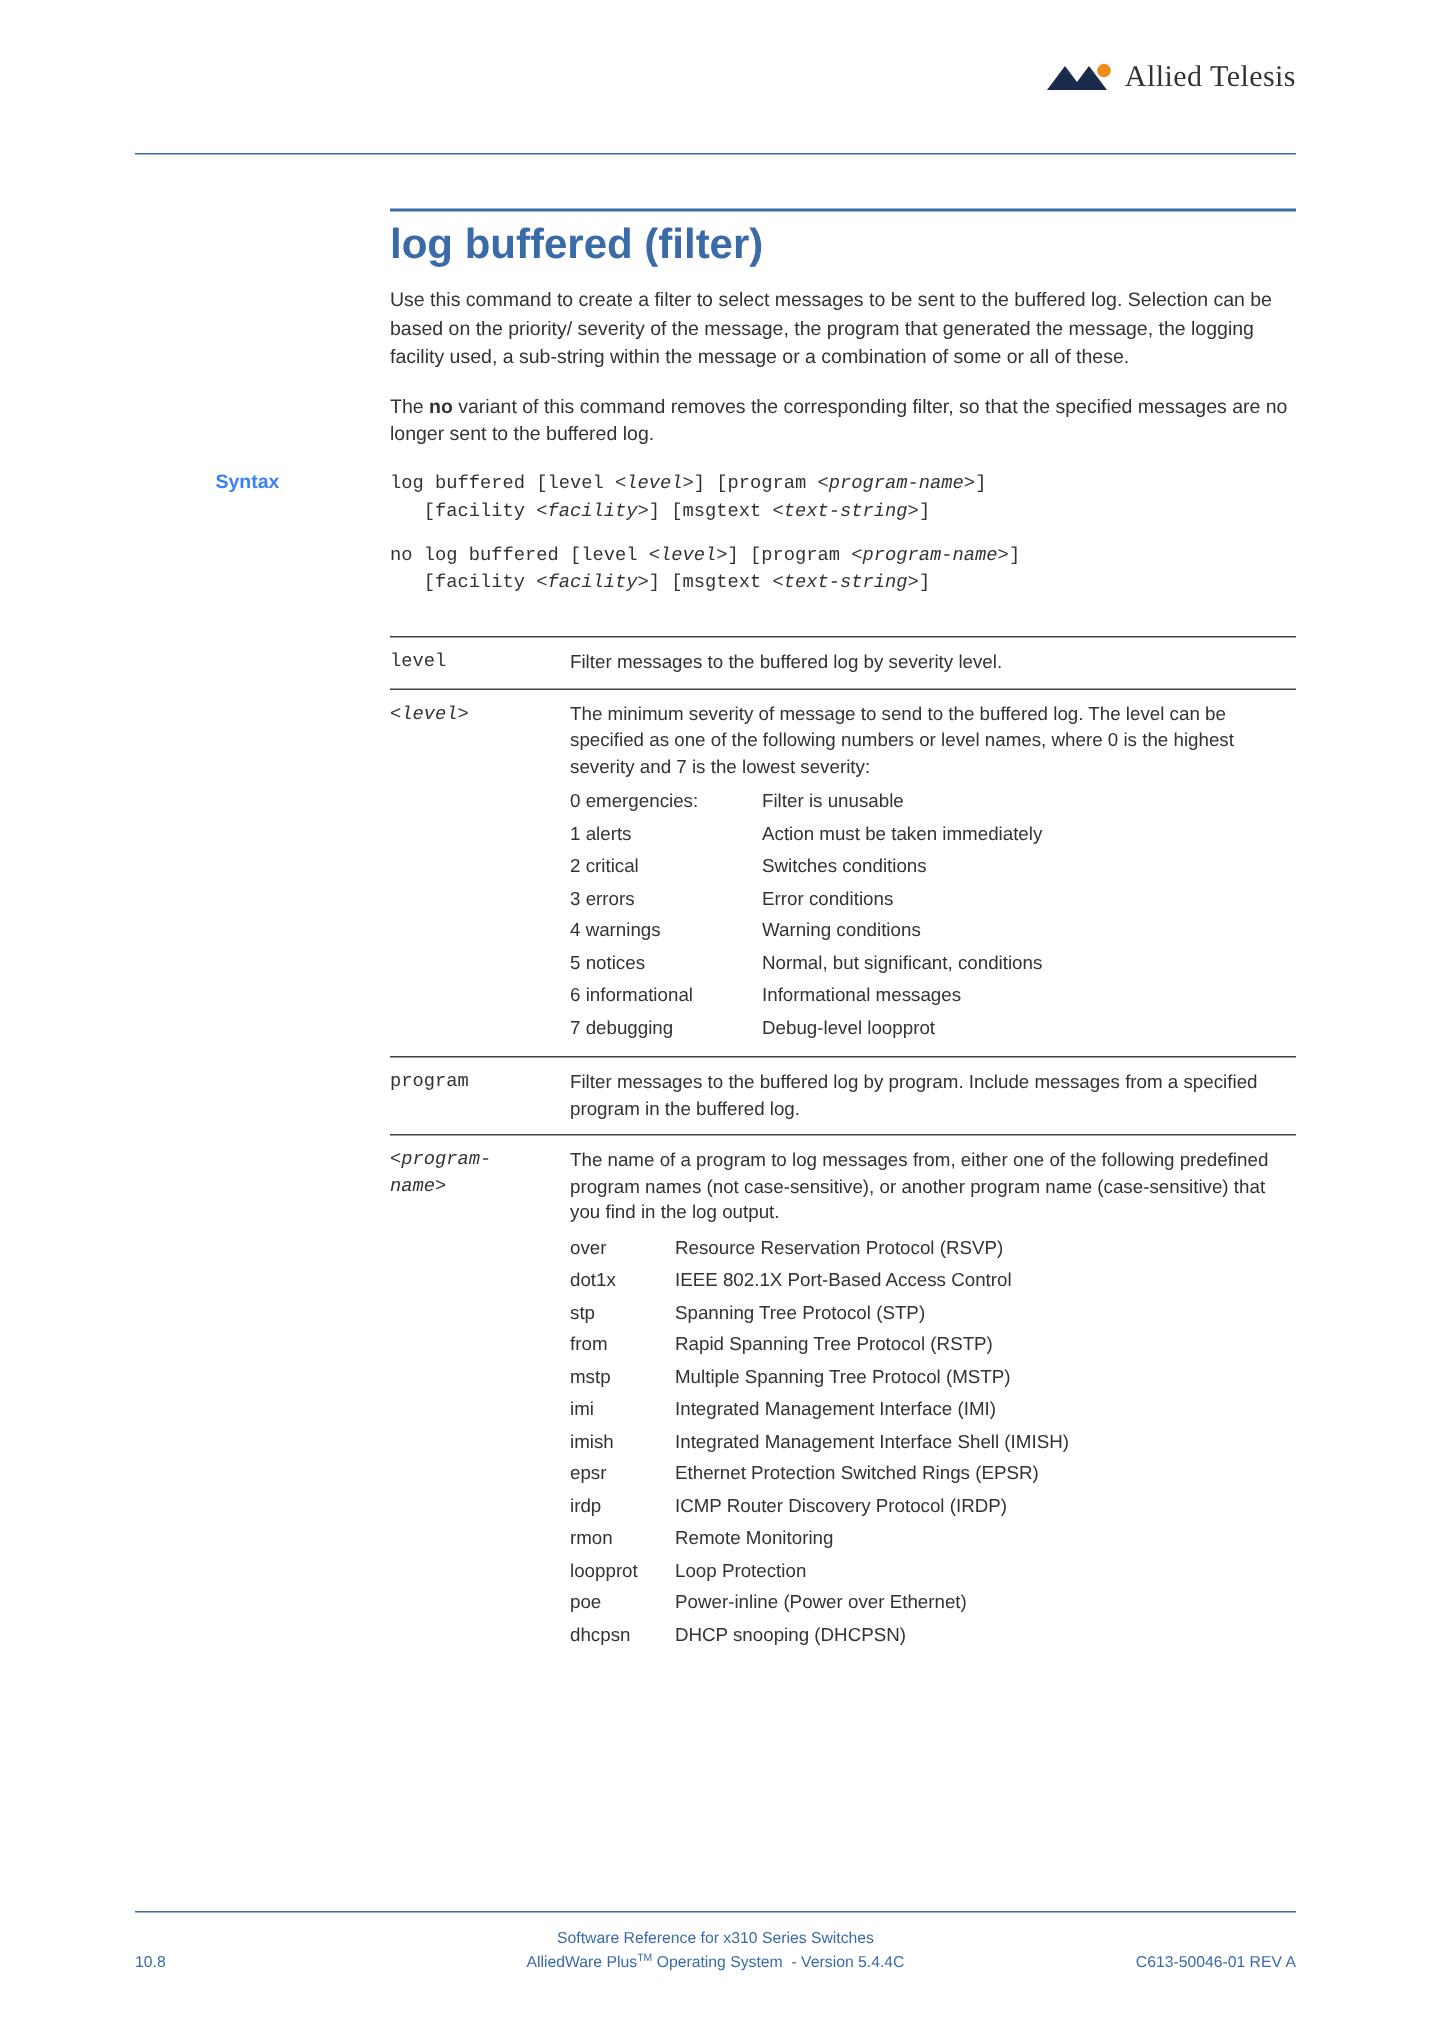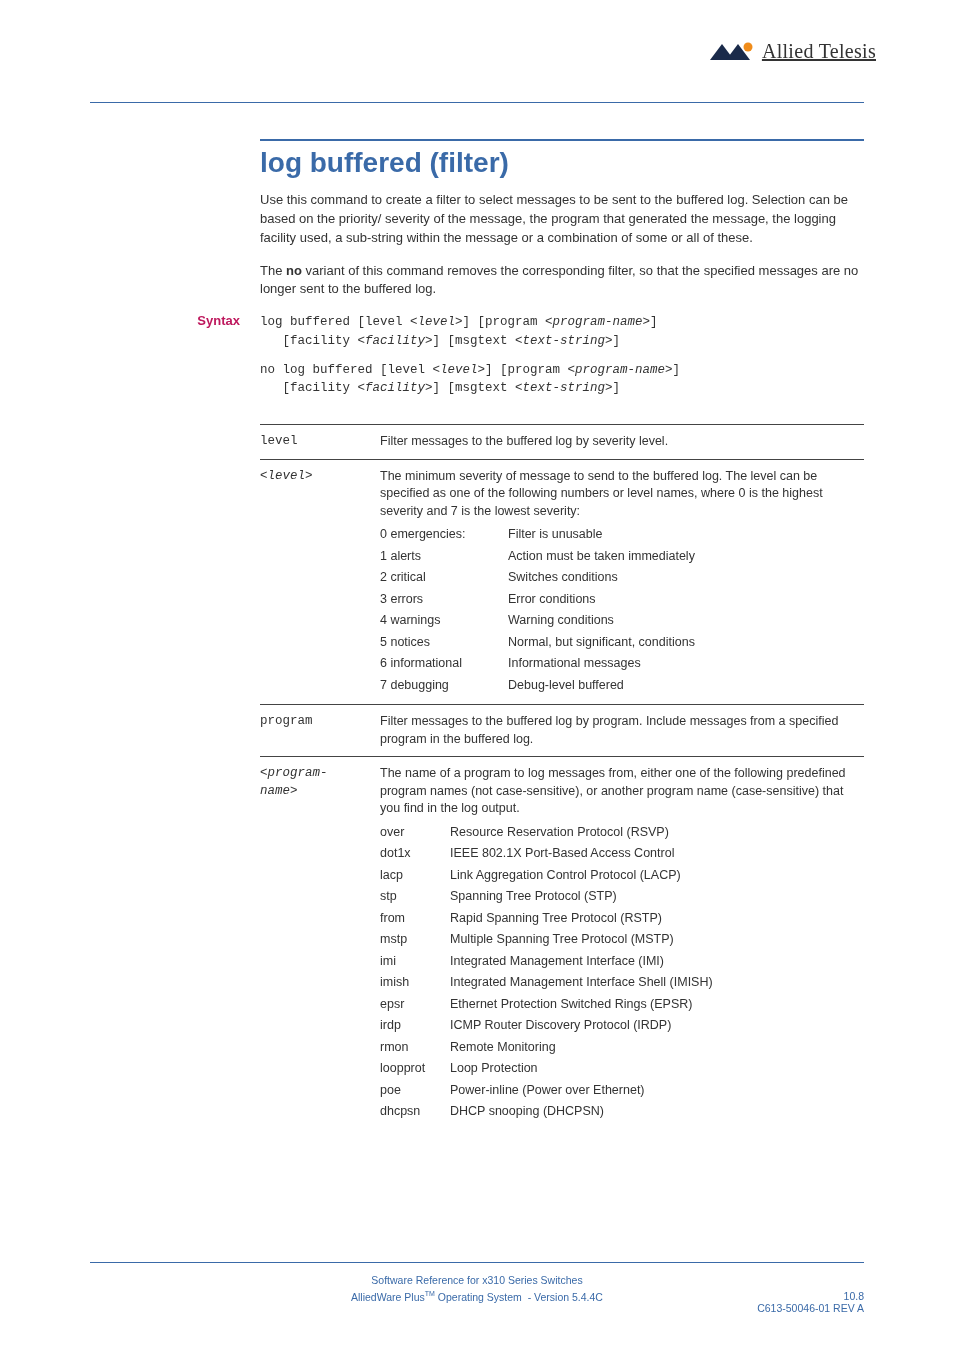--- a/index.html
+++ b/index.html
@@ -13,25 +13,24 @@
     position: relative;
   }
   .page {
     padding: 50px 90px 0 90px;
     position: relative;
     height: 100%;
   }
   .logo {
     position: absolute;
     top: 40px;
-    right: 78px;
+    right: 90px;
     display: flex;
     align-items: center;
     gap: 6px;
-    text-decoration: underline;
   }
   .logo-text {
     font-family: Georgia, "Times New Roman", serif;
     font-size: 20px;
     color: #333;
     letter-spacing: 0.3px;
   }
   .top-rule {
     border: none;
     border-top: 1.5px solid #3a6aa8;
@@ -60,23 +59,23 @@
   }
   .para b { font-weight: 700; }
   .syntax-row {
     display: flex;
     margin-bottom: 10px;
     align-items: flex-start;
   }
   .syntax-label {
     width: 170px;
     margin-left: -170px;
-    text-align: right;
+    text-align: center;
     padding-right: 20px;
-    color: #be185d;
+    color: #3b82f6;
     font-weight: 700;
     font-size: 13px;
     flex-shrink: 0;
   }
   .code {
     font-family: "Courier New", monospace;
     font-size: 12.5px;
     line-height: 1.5;
     white-space: pre;
   }
@@ -145,21 +144,20 @@
     color: #3a6aa8;
     line-height: 1.5;
   }
   .footer-row {
     display: flex;
     justify-content: space-between;
     align-items: flex-end;
     font-size: 10.5px;
     color: #3a6aa8;
     margin-top: -15px;
-    flex-direction: column;
   }
   .footer-left { text-align: left; }
   .footer-right { text-align: right; }
   sup { font-size: 7px; }
 </style>
 </head>
 <body>
 
 <div class="page">
   <div class="logo">
@@ -239,21 +237,21 @@
                   <tr>
                     <td class="c1">5 notices</td>
                     <td>Normal, but significant, conditions</td>
                   </tr>
                   <tr>
                     <td class="c1">6 informational</td>
                     <td>Informational messages</td>
                   </tr>
                   <tr>
                     <td class="c1">7 debugging</td>
-                    <td>Debug-level buffered</td>
+                    <td>Debug-level loopprot</td>
                   </tr>
                 </tbody>
             </table>
           </td>
         </tr>
         <tr class="hr-row">
             <td colspan="2">
               <hr>
             </td>
           </tr>
@@ -274,24 +272,20 @@
               <tbody id="progs-body">
                   <tr>
                     <td class="c1">over</td>
                     <td>Resource Reservation Protocol (RSVP)</td>
                   </tr>
                   <tr>
                     <td class="c1">dot1x</td>
                     <td>IEEE 802.1X Port-Based Access Control</td>
                   </tr>
                   <tr>
-                    <td class="c1">lacp</td>
-                    <td>Link Aggregation Control Protocol (LACP)</td>
-                  </tr>
-                  <tr>
                     <td class="c1">stp</td>
                     <td>Spanning Tree Protocol (STP)</td>
                   </tr>
                   <tr>
                     <td class="c1">from</td>
                     <td>Rapid Spanning Tree Protocol (RSTP)</td>
                   </tr>
                   <tr>
                     <td class="c1">mstp</td>
                     <td>Multiple Spanning Tree Protocol (MSTP)</td>

